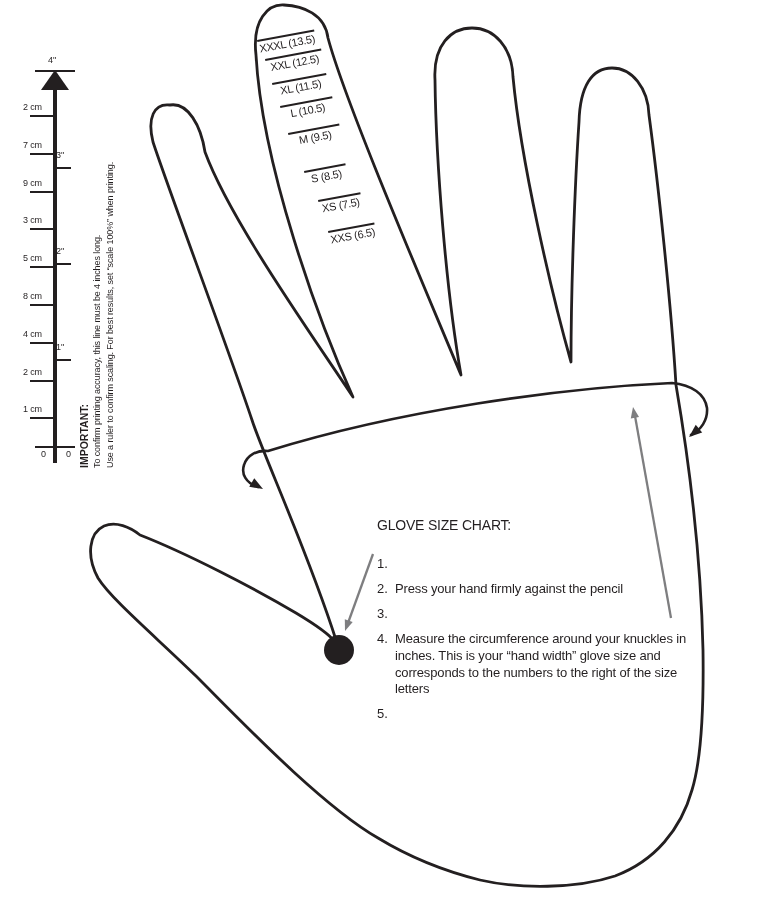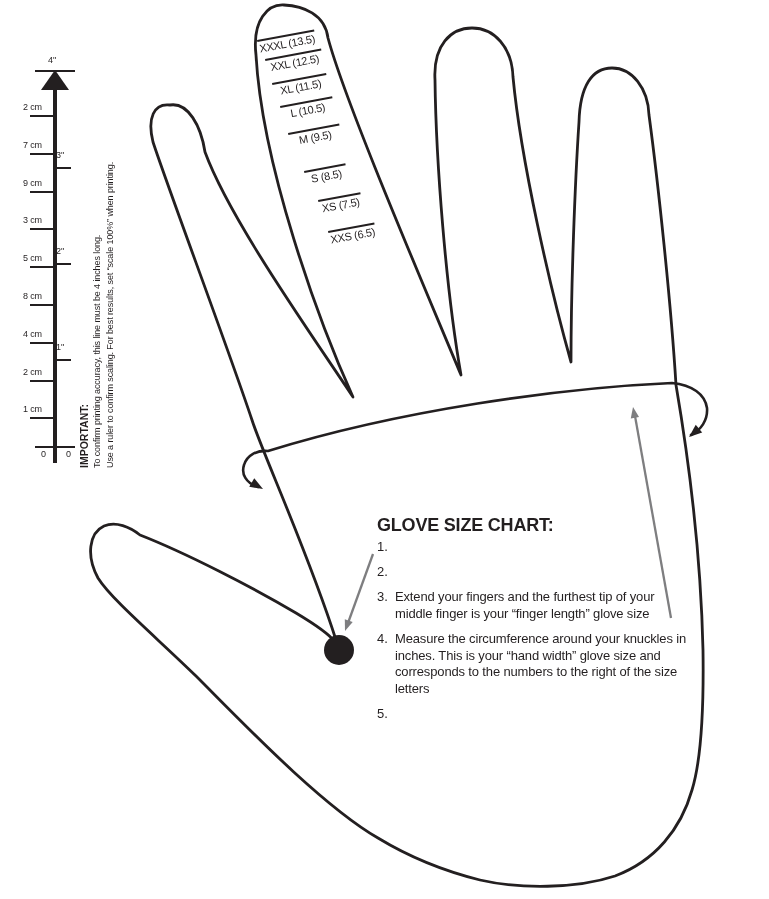--- a/index.html
+++ b/index.html
@@ -40,21 +40,21 @@
   .se2{left:265px;top:59px;width:57px;}
   .se3{left:272px;top:83px;width:55px;}
   .se4{left:280px;top:106px;width:53px;}
   .se5{left:288px;top:133px;width:52px;}
   .se6{left:304px;top:171px;width:42px;}
   .se7{left:318px;top:200px;width:43px;}
   .se8{left:328px;top:231px;width:47px;}
 
   
   .instructions{position:absolute;left:377px;top:517px;width:310px;}
-  .instr-title{font-size:18px;font-weight:bold;line-height:17px;margin-bottom:5px;letter-spacing:-0.2px;}
+  .instr-title{font-size:14px;font-weight:normal;line-height:17px;margin-bottom:22px;letter-spacing:-0.2px;}
   .item{display:flex;margin-bottom:8.2px;}
   .inum{width:18px;flex:0 0 18px;font-size:13px;line-height:16.8px;}
   .itext{font-size:13px;line-height:16.8px;letter-spacing:-0.15px;white-space:pre-line;}
 </style>
 </head>
 <body>
 
 <div class="stage">
 
   <svg width="769" height="899" viewBox="0 0 769 899">
@@ -163,25 +163,24 @@
   <div class="size-entry se7"><span>XS (7.5)</span></div>
   <div class="size-entry se8"><span>XXS (6.5)</span></div>
 
   <div class="instructions">
     <div class="instr-title">GLOVE SIZE CHART:</div>
     <div class="item">
       <span class="inum">1.</span>
     </div>
     <div class="item">
       <span class="inum">2.</span>
+      <span class="itext">Press your hand firmly against the pencil</span>
     </div>
     <div class="item">
       <span class="inum">3.</span>
-      <span class="itext">Extend your fingers and the furthest tip of your
-middle finger is your “finger length” glove size</span>
     </div>
     <div class="item">
       <span class="inum">4.</span>
       <span class="itext">Measure the circumference around your knuckles in
 inches. This is your “hand width” glove size and
 corresponds to the numbers to the right of the size
 letters</span>
     </div>
     <div class="item">
       <span class="inum">5.</span>

